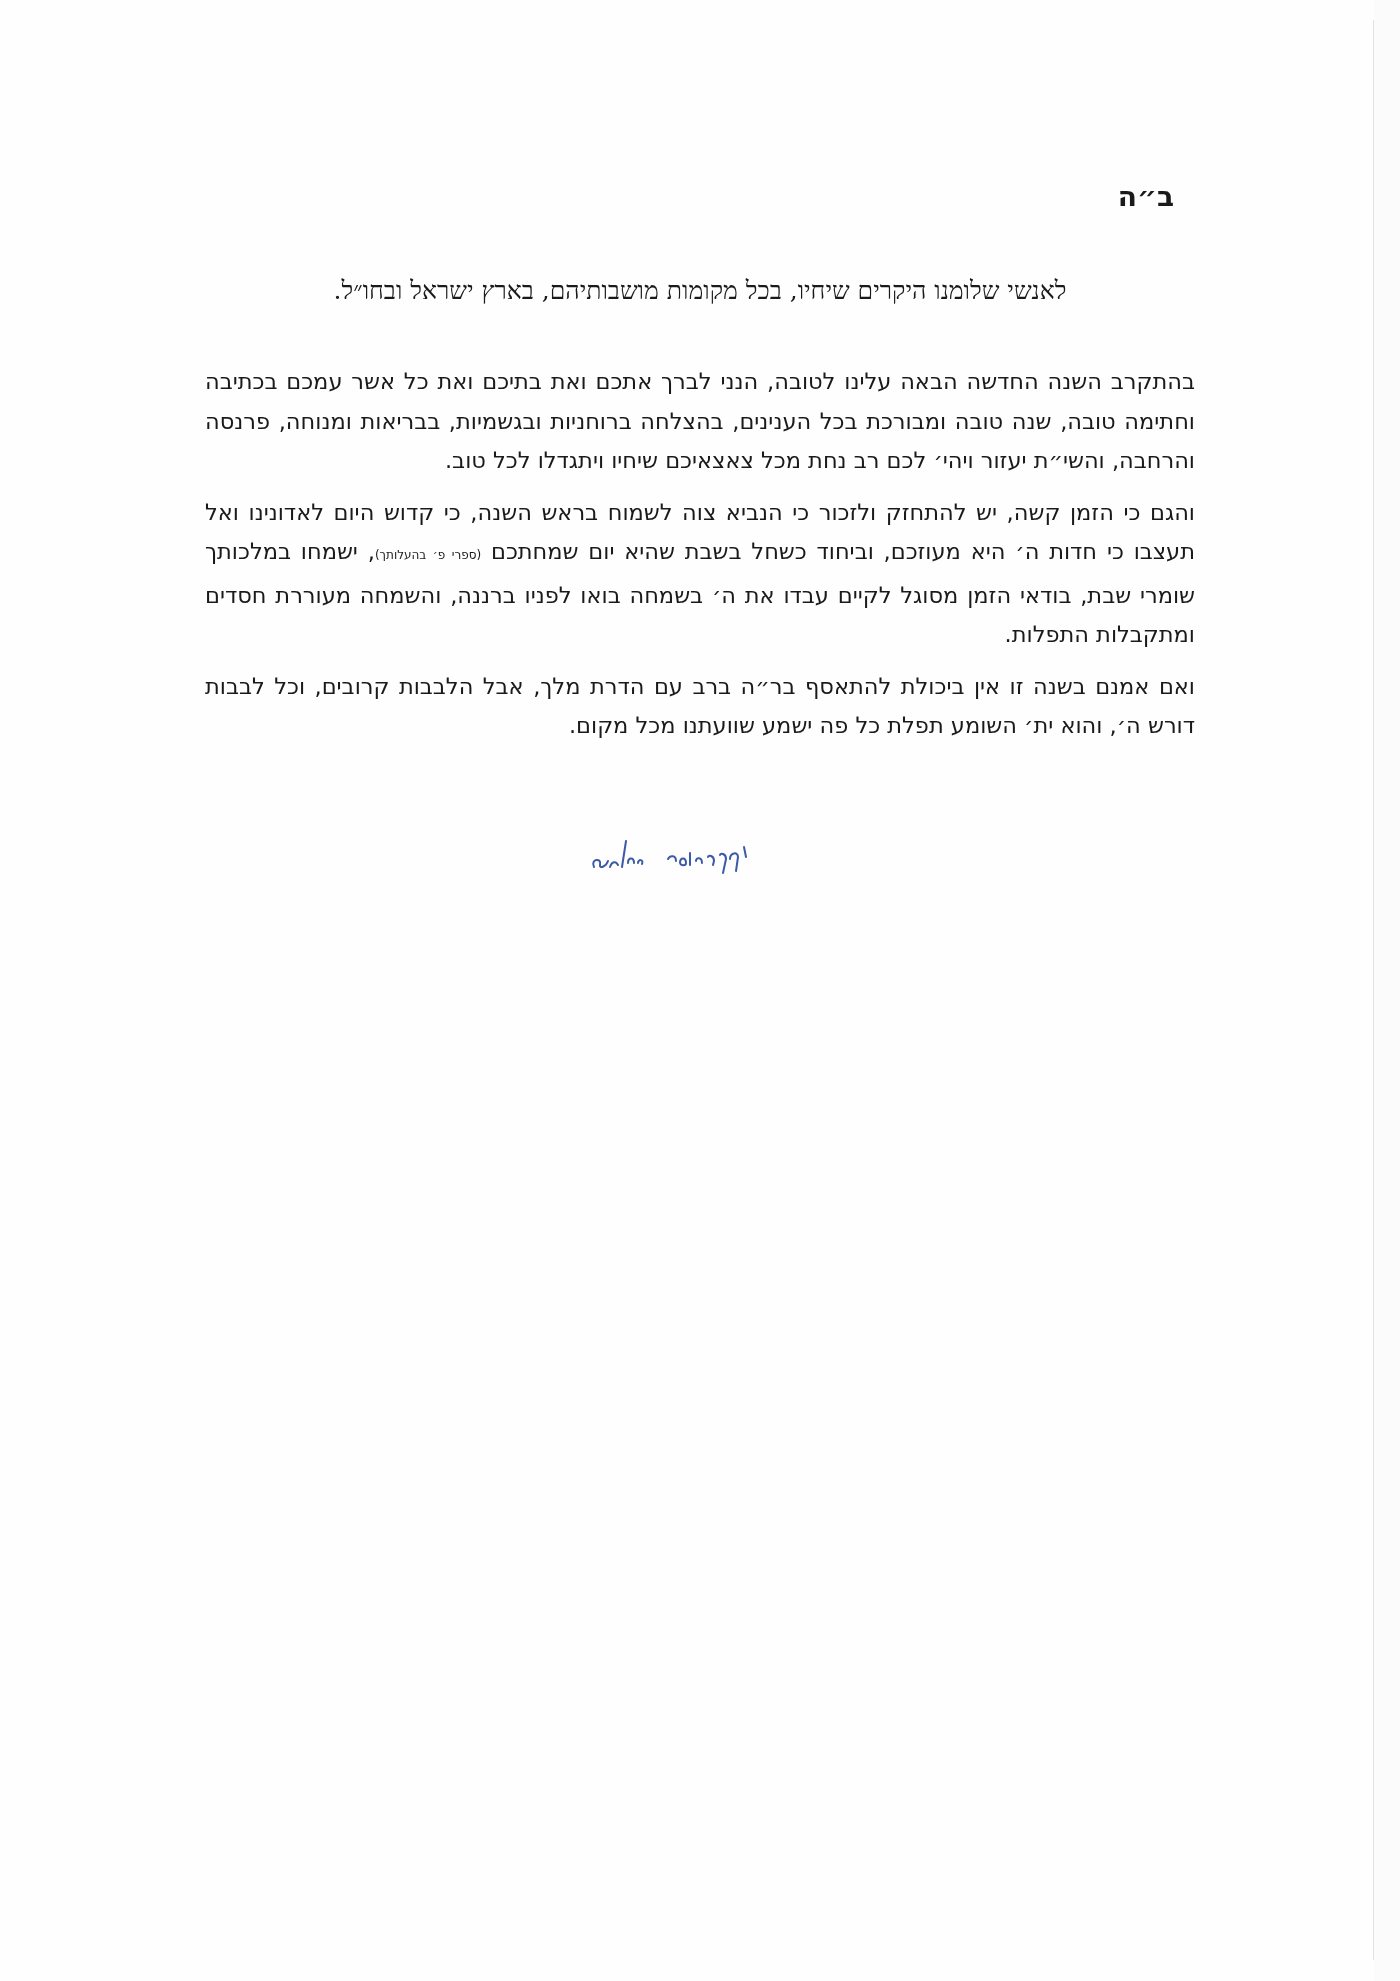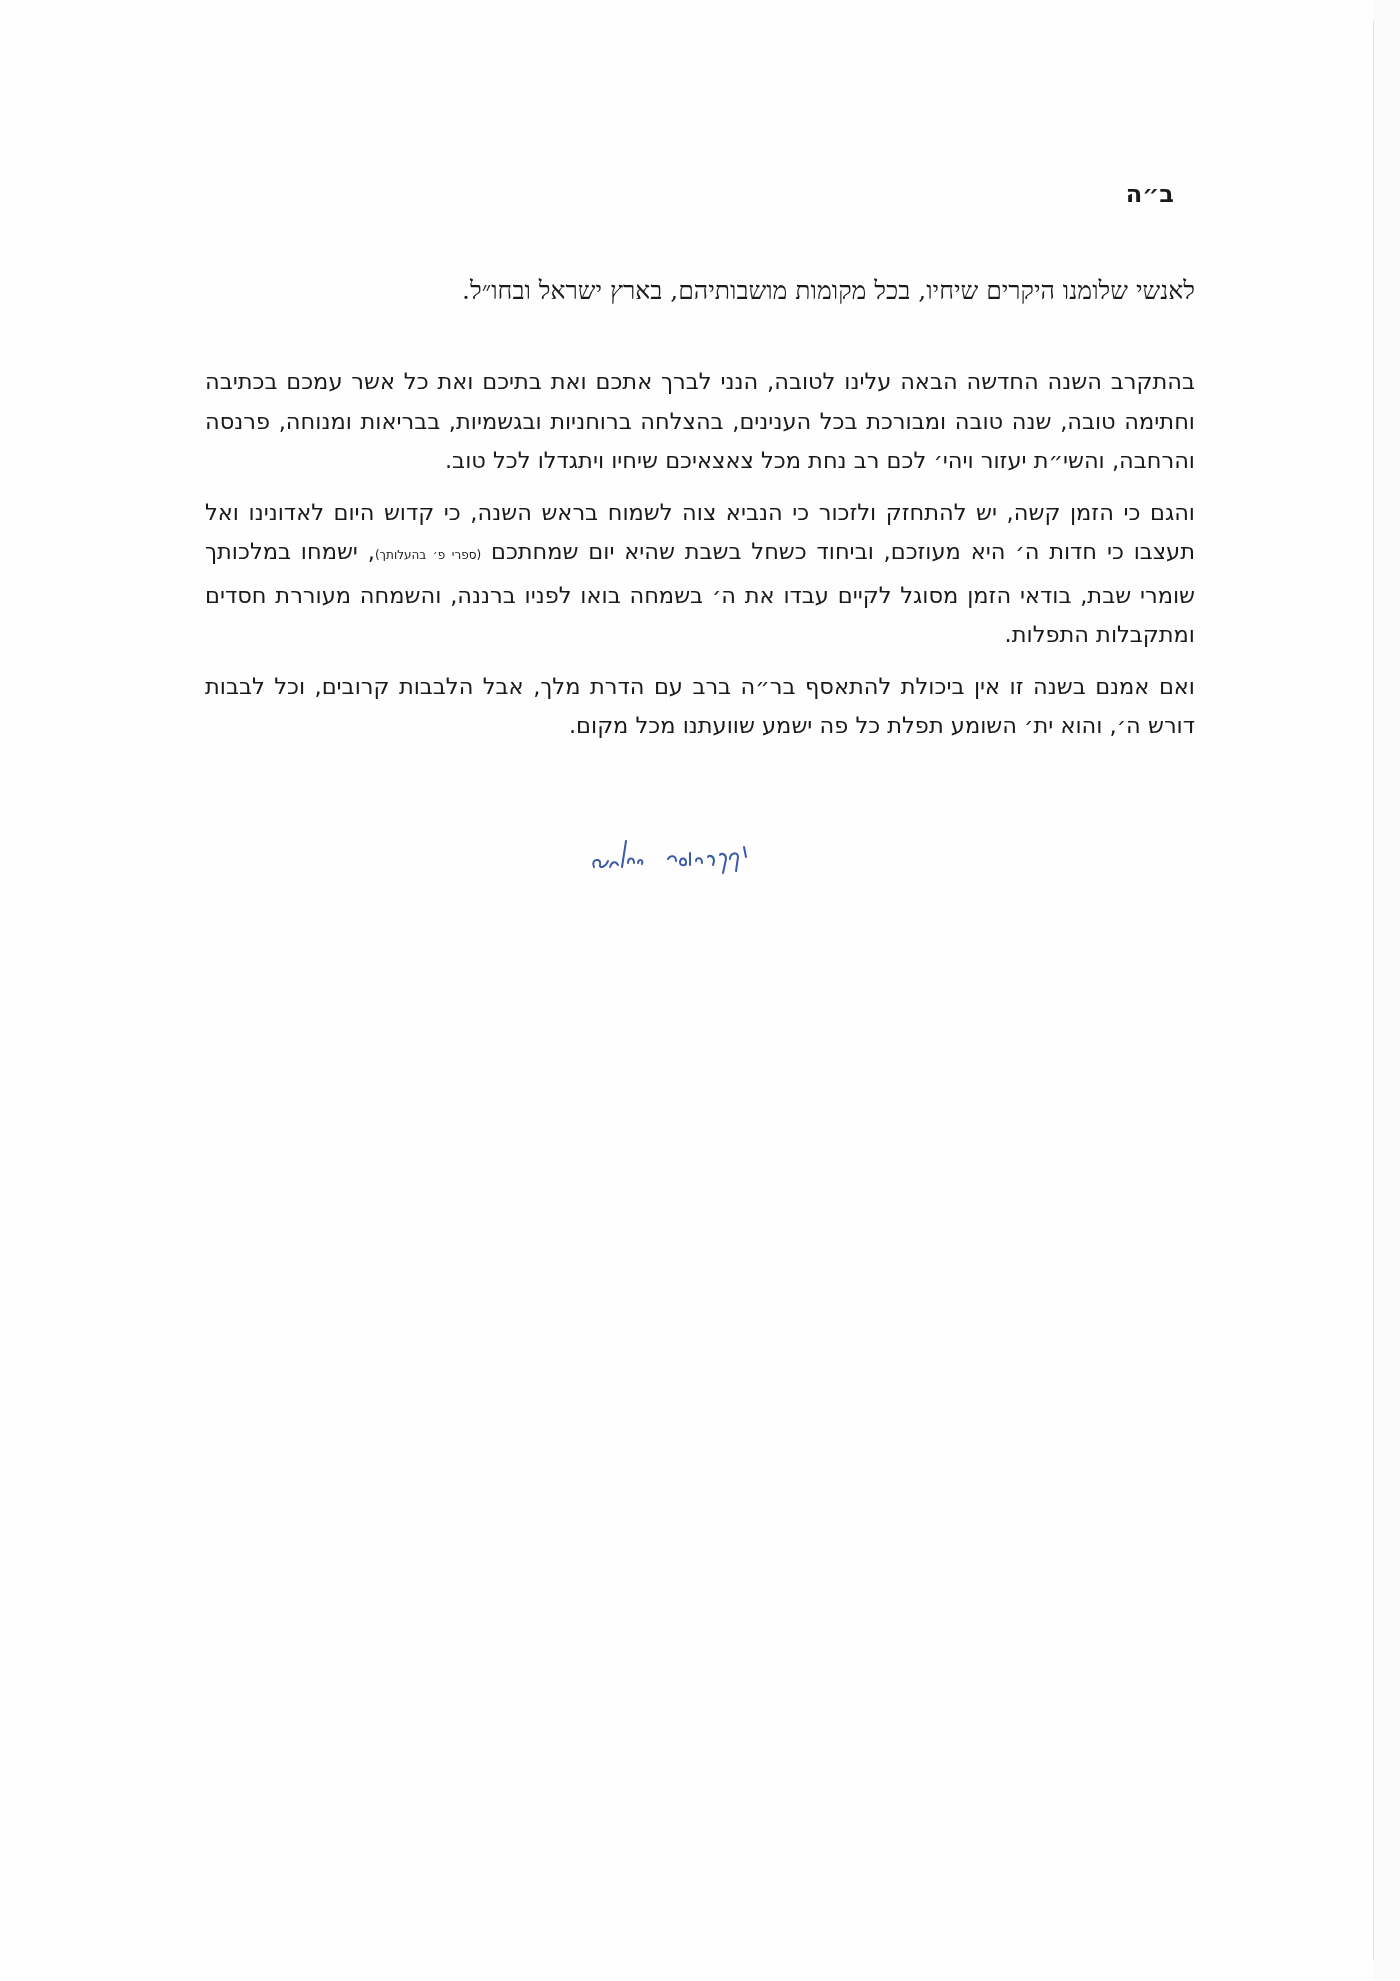--- a/index.html
+++ b/index.html
@@ -43,28 +43,28 @@
       left: 205px;
       width: 990px;
       direction: rtl;
       text-align: justify;
     }
     .header-mark {
       position: absolute;
       top: 180px;
       right: 226px;
       direction: rtl;
-      font-size: 24px;
+      font-size: 28px;
       font-weight: bold;
       font-family: "DejaVu Sans", sans-serif;
     }
     .salutation {
       top: 276px;
       font-size: 25px;
-      text-align: right;
+      text-align: center;
       font-family: "DejaVu Serif", serif;
     }
     .body-text {
       top: 362px;
       font-size: 22.5px;
       line-height: 39.5px;
       font-family: "DejaVu Sans", sans-serif;
     }
     .para {
       margin: 0 0 12px 0;

